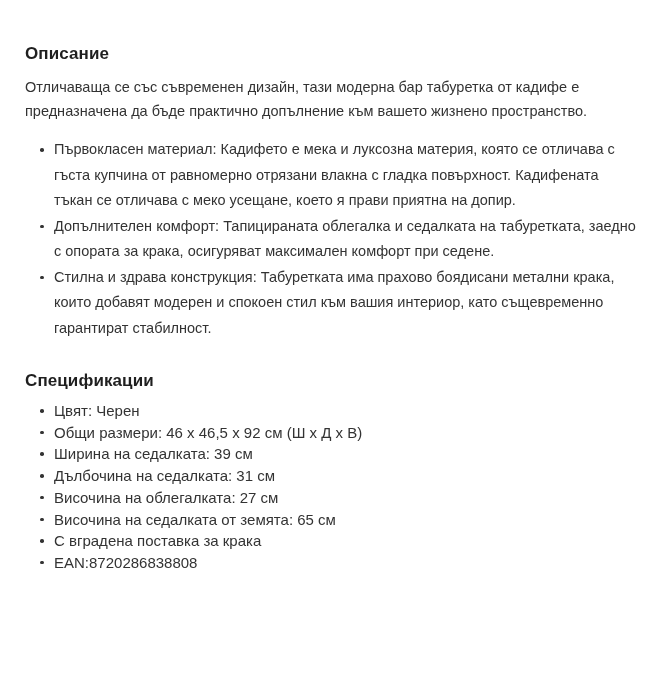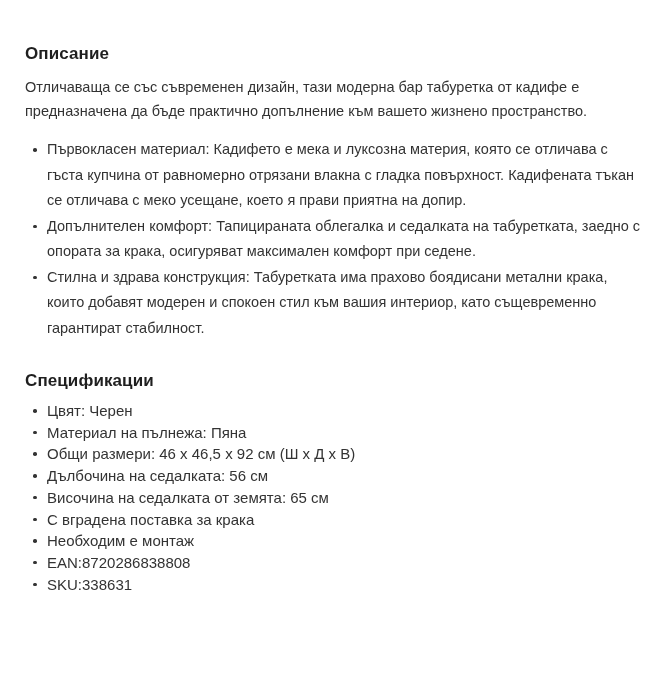--- a/index.html
+++ b/index.html
@@ -37,21 +37,21 @@
   .intro-paragraph {
     font-size: 14.5px;
     line-height: 24px;
     color: #333333;
     margin: 0 0 14px 0;
     max-width: 618px;
   }
 
   ul.bullet-list {
     list-style: none;
-    margin: 0;
+    margin: 7px;
     padding: 0;
   }
 
   ul.bullet-list > li {
     position: relative;
     padding-left: 22px;
     color: #333333;
   }
 
   ul.bullet-list > li::before {
@@ -108,24 +108,23 @@
       <li>Допълнителен комфорт: Тапицираната облегалка и седалката на табуретката, заедно с опората за крака, осигуряват максимален комфорт при седене.</li>
       <li>Стилна и здрава конструкция: Табуретката има прахово боядисани метални крака, които добавят модерен и спокоен стил към вашия интериор, като същевременно гарантират стабилност.</li>
     </ul>
   </section>
 
   <section class="specifications-block">
     <h2 class="section-heading spec-heading">Спецификации</h2>
 
     <ul class="bullet-list spec-list">
       <li>Цвят: Черен</li>
-      <li>Материал на пълнежа: Пяна</li>
       <li>Общи размери: 46 x 46,5 x 92 см (Ш x Д x В)</li>
-      <li>Дълбочина на седалката: 56 см</li>
+      <li>Ширина на седалката: 39 см</li>
+      <li>Дълбочина на седалката: 31 см</li>
+      <li>Височина на облегалката: 27 см</li>
       <li>Височина на седалката от земята: 65 см</li>
       <li>С вградена поставка за крака</li>
-      <li>Необходим е монтаж</li>
       <li>EAN:8720286838808</li>
-      <li>SKU:338631</li>
     </ul>
   </section>
 
 </div>
 
 </body></html>

